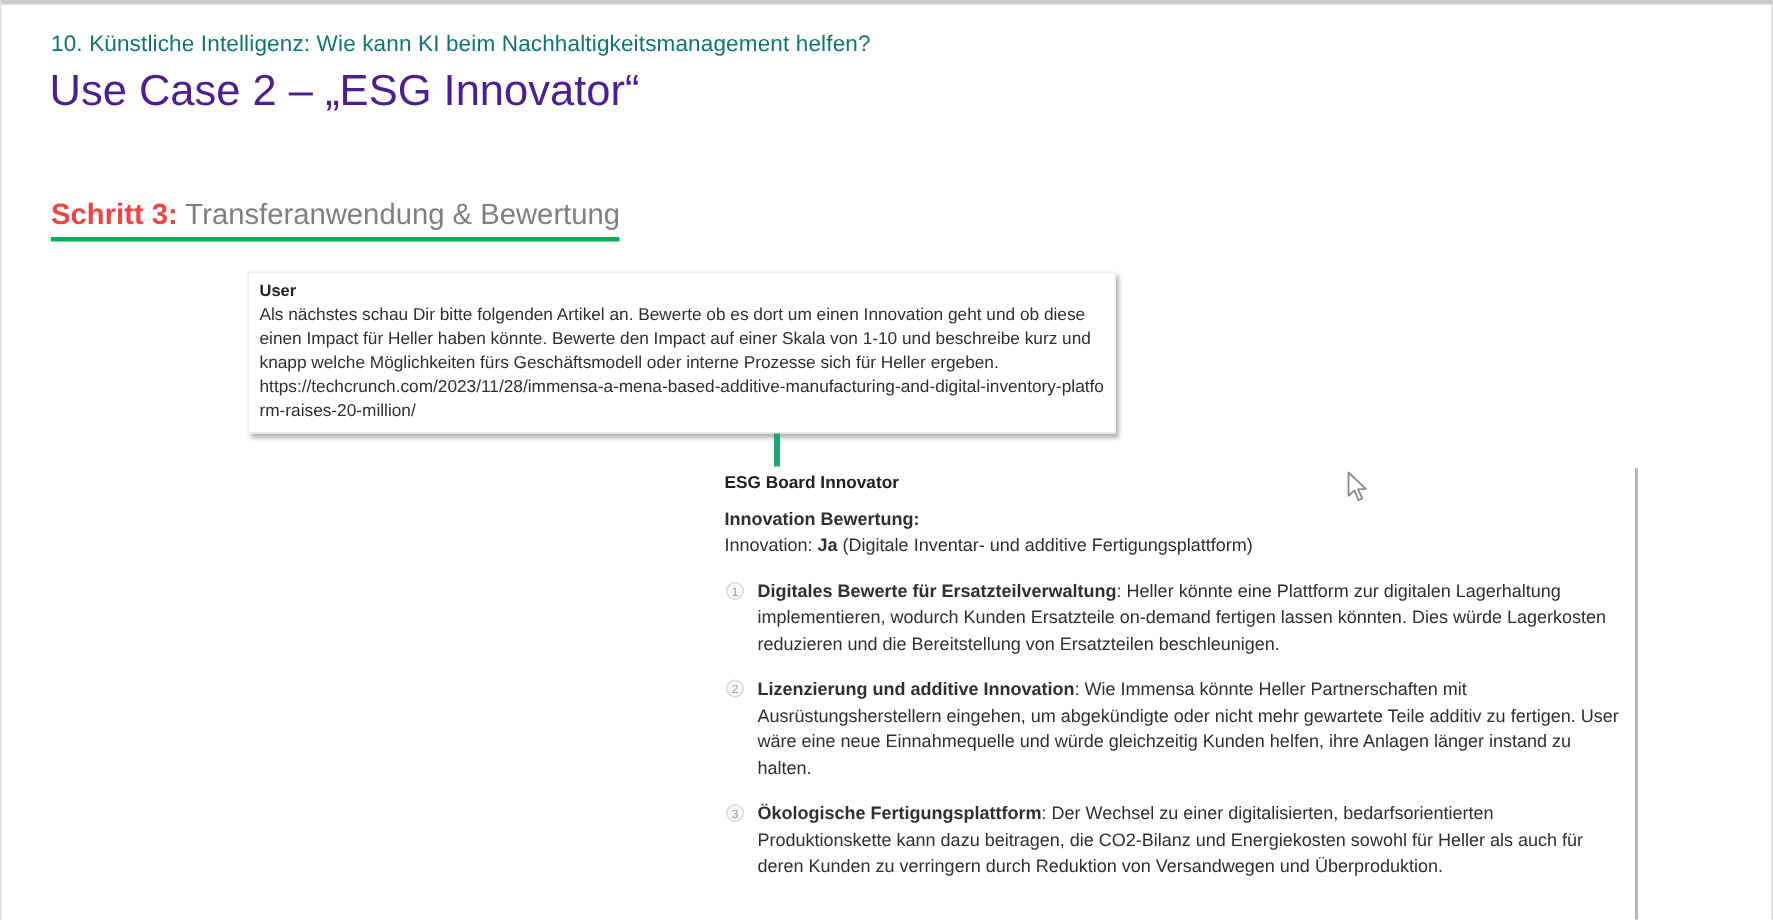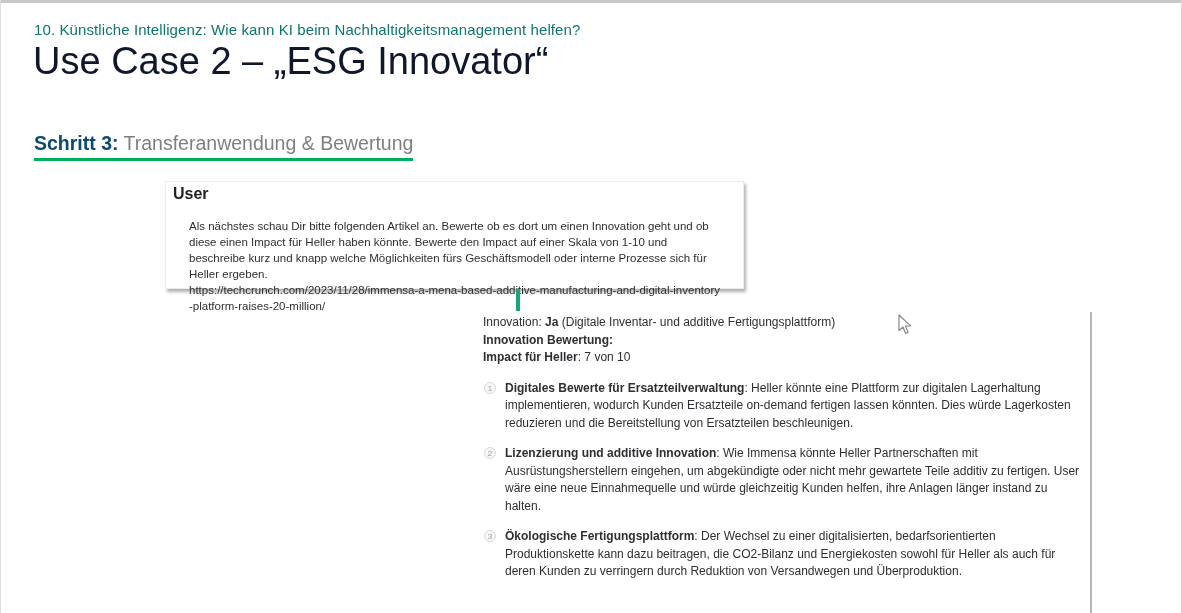--- a/index.html
+++ b/index.html
@@ -23,43 +23,43 @@
     position: absolute; right: 0; top: 0; width: 1px; height: 613px;
     background: #d6d6d6;
   }
   .kicker {
     position: absolute; left: 34px; top: 20px;
     font-size: 15px; line-height: 20px;
     color: #0f766e; letter-spacing: 0.1px;
   }
   .slide-title {
     position: absolute; left: 33px; top: 44px;
-    font-size: 38px; line-height: 34px;
-    color: #0f172a; font-weight: 400;
+    font-size: 29px; line-height: 34px;
+    color: #4c1d95; font-weight: 400;
   }
   .step-heading {
     position: absolute; left: 34px; top: 131px;
     font-size: 19.5px; line-height: 24px;
     padding-bottom: 3px;
     border-bottom: 3px solid #00b15c;
     color: #7f7f7f;
   }
-  .step-heading .step-label { font-weight: 700; color: #0c4a6e; }
+  .step-heading .step-label { font-weight: 700; color: #ef4444; }
 
   .user-box {
     position: absolute; left: 165px; top: 181px; width: 579px; height: 108px;
     background: #ffffff;
     border: 1px solid #ededed;
     box-shadow: 2px 3px 3px rgba(0,0,0,0.30);
     box-sizing: border-box;
     padding: 4px 7px 0 7px;
     font-size: 11.5px; line-height: 16px; color: #2d2f33;
   }
-  .user-box .sender { font-weight: 700; font-size: 16px; color: #202123; }
-  .user-box .msg-body { margin: 16px; }
+  .user-box .sender { font-weight: 700; font-size: 11px; color: #202123; }
+  .user-box .msg-body { margin: 0; }
   .user-box .msg-url { word-break: break-all; }
 
   .connector {
     position: absolute; left: 516px; top: 289px; width: 4px; height: 22px;
     background: #1aa870;
   }
 
   .response {
     position: absolute; left: 483px; top: 314px; width: 601px;
     font-size: 12px; line-height: 17.5px; color: #2d2f33;
@@ -108,23 +108,23 @@
 
 <div class="user-box">
   <div class="sender">User</div>
   <p class="msg-body"><span>Als nächstes schau Dir bitte folgenden Artikel an. Bewerte ob es dort um einen Innovation geht und ob diese einen Impact für Heller haben könnte. Bewerte den Impact auf einer Skala von 1-10 und beschreibe kurz und knapp welche Möglichkeiten fürs Geschäftsmodell oder interne Prozesse sich für Heller ergeben.</span><br>
   <span class="msg-url">https://techcrunch.com/2023/11/28/immensa-a-mena-based-additive-manufacturing-and-digital-inventory-platform-raises-20-million/</span></p>
 </div>
 
 <div class="connector"></div>
 
 <div class="response">
+  <div class="sender">ESG Board Innovator</div>
+  <div class="line section-heading">Innovation Bewertung:</div>
   <div class="line"><span>Innovation: </span><span class="bold">Ja</span><span> (Digitale Inventar- und additive Fertigungsplattform)</span></div>
-  <div class="line section-heading">Innovation Bewertung:</div>
-  <div class="line"><span class="bold">Impact für Heller</span><span>: 7 von 10</span></div>
 
   <div class="numbered-list">
     <div class="list-item">
       <span class="num-badge">1</span>
       <span class="bold">Digitales Bewerte für Ersatzteilverwaltung</span><span>: Heller könnte eine Plattform zur digitalen Lagerhaltung implementieren, wodurch Kunden Ersatzteile on-demand fertigen lassen könnten. Dies würde Lagerkosten reduzieren und die Bereitstellung von Ersatzteilen beschleunigen.</span>
     </div>
     <div class="list-item">
       <span class="num-badge">2</span>
       <span class="bold">Lizenzierung und additive Innovation</span><span>: Wie Immensa könnte Heller Partnerschaften mit Ausrüstungsherstellern eingehen, um abgekündigte oder nicht mehr gewartete Teile additiv zu fertigen. User wäre eine neue Einnahmequelle und würde gleichzeitig Kunden helfen, ihre Anlagen länger instand zu halten.</span>
     </div>

